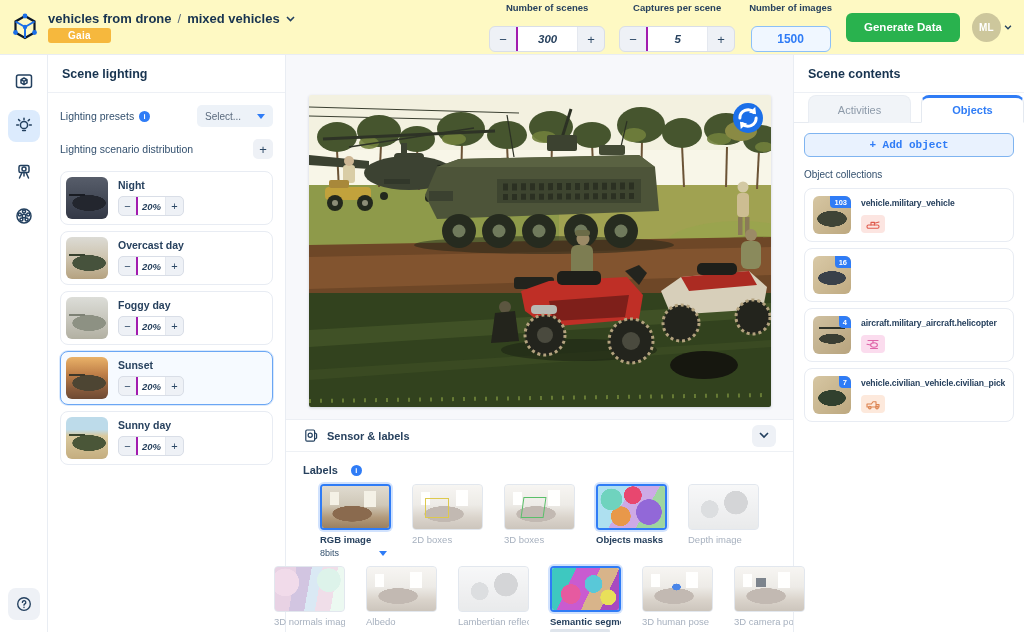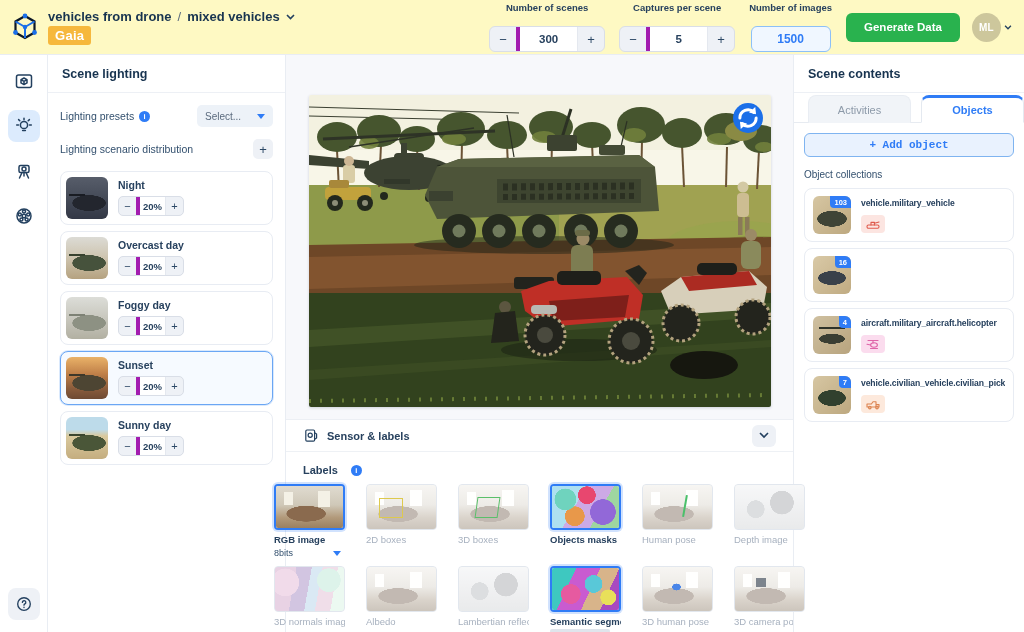--- a/index.html
+++ b/index.html
@@ -6,31 +6,31 @@
   html,body { width:1024px; height:632px; overflow:hidden; background:#fff;
     font-family:"Liberation Sans", sans-serif; color:#1e3a5f; }
 
   
   .header { height:55px; display:flex; align-items:center; padding:0 12px 0 10px;
     border-bottom:1px solid #e9edf3; background:#fef9c3; }
   .logo { width:30px; height:30px; margin-right:8px; flex:none; }
   .bc-col { display:flex; flex-direction:column; gap:2px; }
   .bc-row { display:flex; align-items:center; gap:6px; font-size:13px; font-weight:700; color:#17334f; }
   .bc-sep { color:#5a6b7e; font-weight:400; }
-  .badge { align-self:flex-start; background:#f6b83d; color:#fff; font-size:13px; font-weight:700;
-    padding:2px 7px; border-radius:3px; letter-spacing:.3px; }
+  .badge { align-self:flex-start; background:#f6b83d; color:#fff; font-size:10px; font-weight:700;
+    padding:2px 20px; border-radius:3px; letter-spacing:.3px; }
   .hspace { flex:1; }
   .hctl { display:flex; flex-direction:column; align-items:center; gap:13px; margin-right:14px; }
   .hctl-label { font-size:9.5px; color:#27415e; font-weight:600; }
   .stepper { display:flex; align-items:stretch; height:26px; border:1px solid #d9dee7;
     border-radius:6px; overflow:hidden; background:#eef1f6; }
   .stepper .sbtn { width:26px; display:flex; align-items:center; justify-content:center;
     font-size:13px; color:#2c4866; cursor:pointer; border:none; background:transparent; }
   .stepper .sval { width:62px; background:#fff; display:flex; align-items:center; justify-content:center;
-    font-size:11.5px; font-weight:600; color:#27415e; border-left:4px solid #a21caf; border-right:1px solid #e4e8ef; }
+    font-size:11.5px; font-weight:600; color:#27415e; border-left:2px solid #a21caf; border-right:1px solid #e4e8ef;font-style:italic; }
   .stepper.small { height:20px; border-radius:5px; }
   .stepper.small .sbtn { width:17px; font-size:11px; }
   .stepper.small .sval { width:30px; font-size:9.5px; }
   .imgbox { width:80px; height:26px; border:1.5px solid #8cc0f8; background:#f0f7ff; border-radius:6px;
     display:flex; align-items:center; justify-content:center; font-size:12px; font-weight:700; color:#2f7cf6; }
   .gen-btn { height:29px; padding:0 18px; background:#29b24e; color:#fff; border:none; border-radius:6px;
     font-size:11.5px; font-weight:700; margin-right:12px; cursor:pointer; font-family:inherit; }
   .avatar-wrap { display:flex; align-items:center; gap:3px; }
   .avatar { width:29px; height:29px; border-radius:50%; background:#cdc79c; color:#fff;
     display:flex; align-items:center; justify-content:center; font-size:10px; font-weight:700; letter-spacing:.4px; }
@@ -515,27 +515,20 @@
             <div class="lcap">3D boxes</div>
           </div>
           <div class="lcell">
             <div class="lthumb sel">
                 <span class="img t-inst"></span>
               </div>
             <div class="lcap on">Objects masks</div>
           </div>
           <div class="lcell">
             <div class="lthumb">
-                <span class="img t-room fade"></span>
-                <i class="ovl ovl-pose"></i>
-              </div>
-            <div class="lcap">Human pose</div>
-          </div>
-          <div class="lcell">
-            <div class="lthumb">
                 <span class="img t-depth fade"></span>
               </div>
             <div class="lcap">Depth image</div>
           </div>
         </div>
 
         <div class="lrow">
           <div class="lcell">
             <div class="lthumb">
                 <span class="img t-norm fade"></span>

